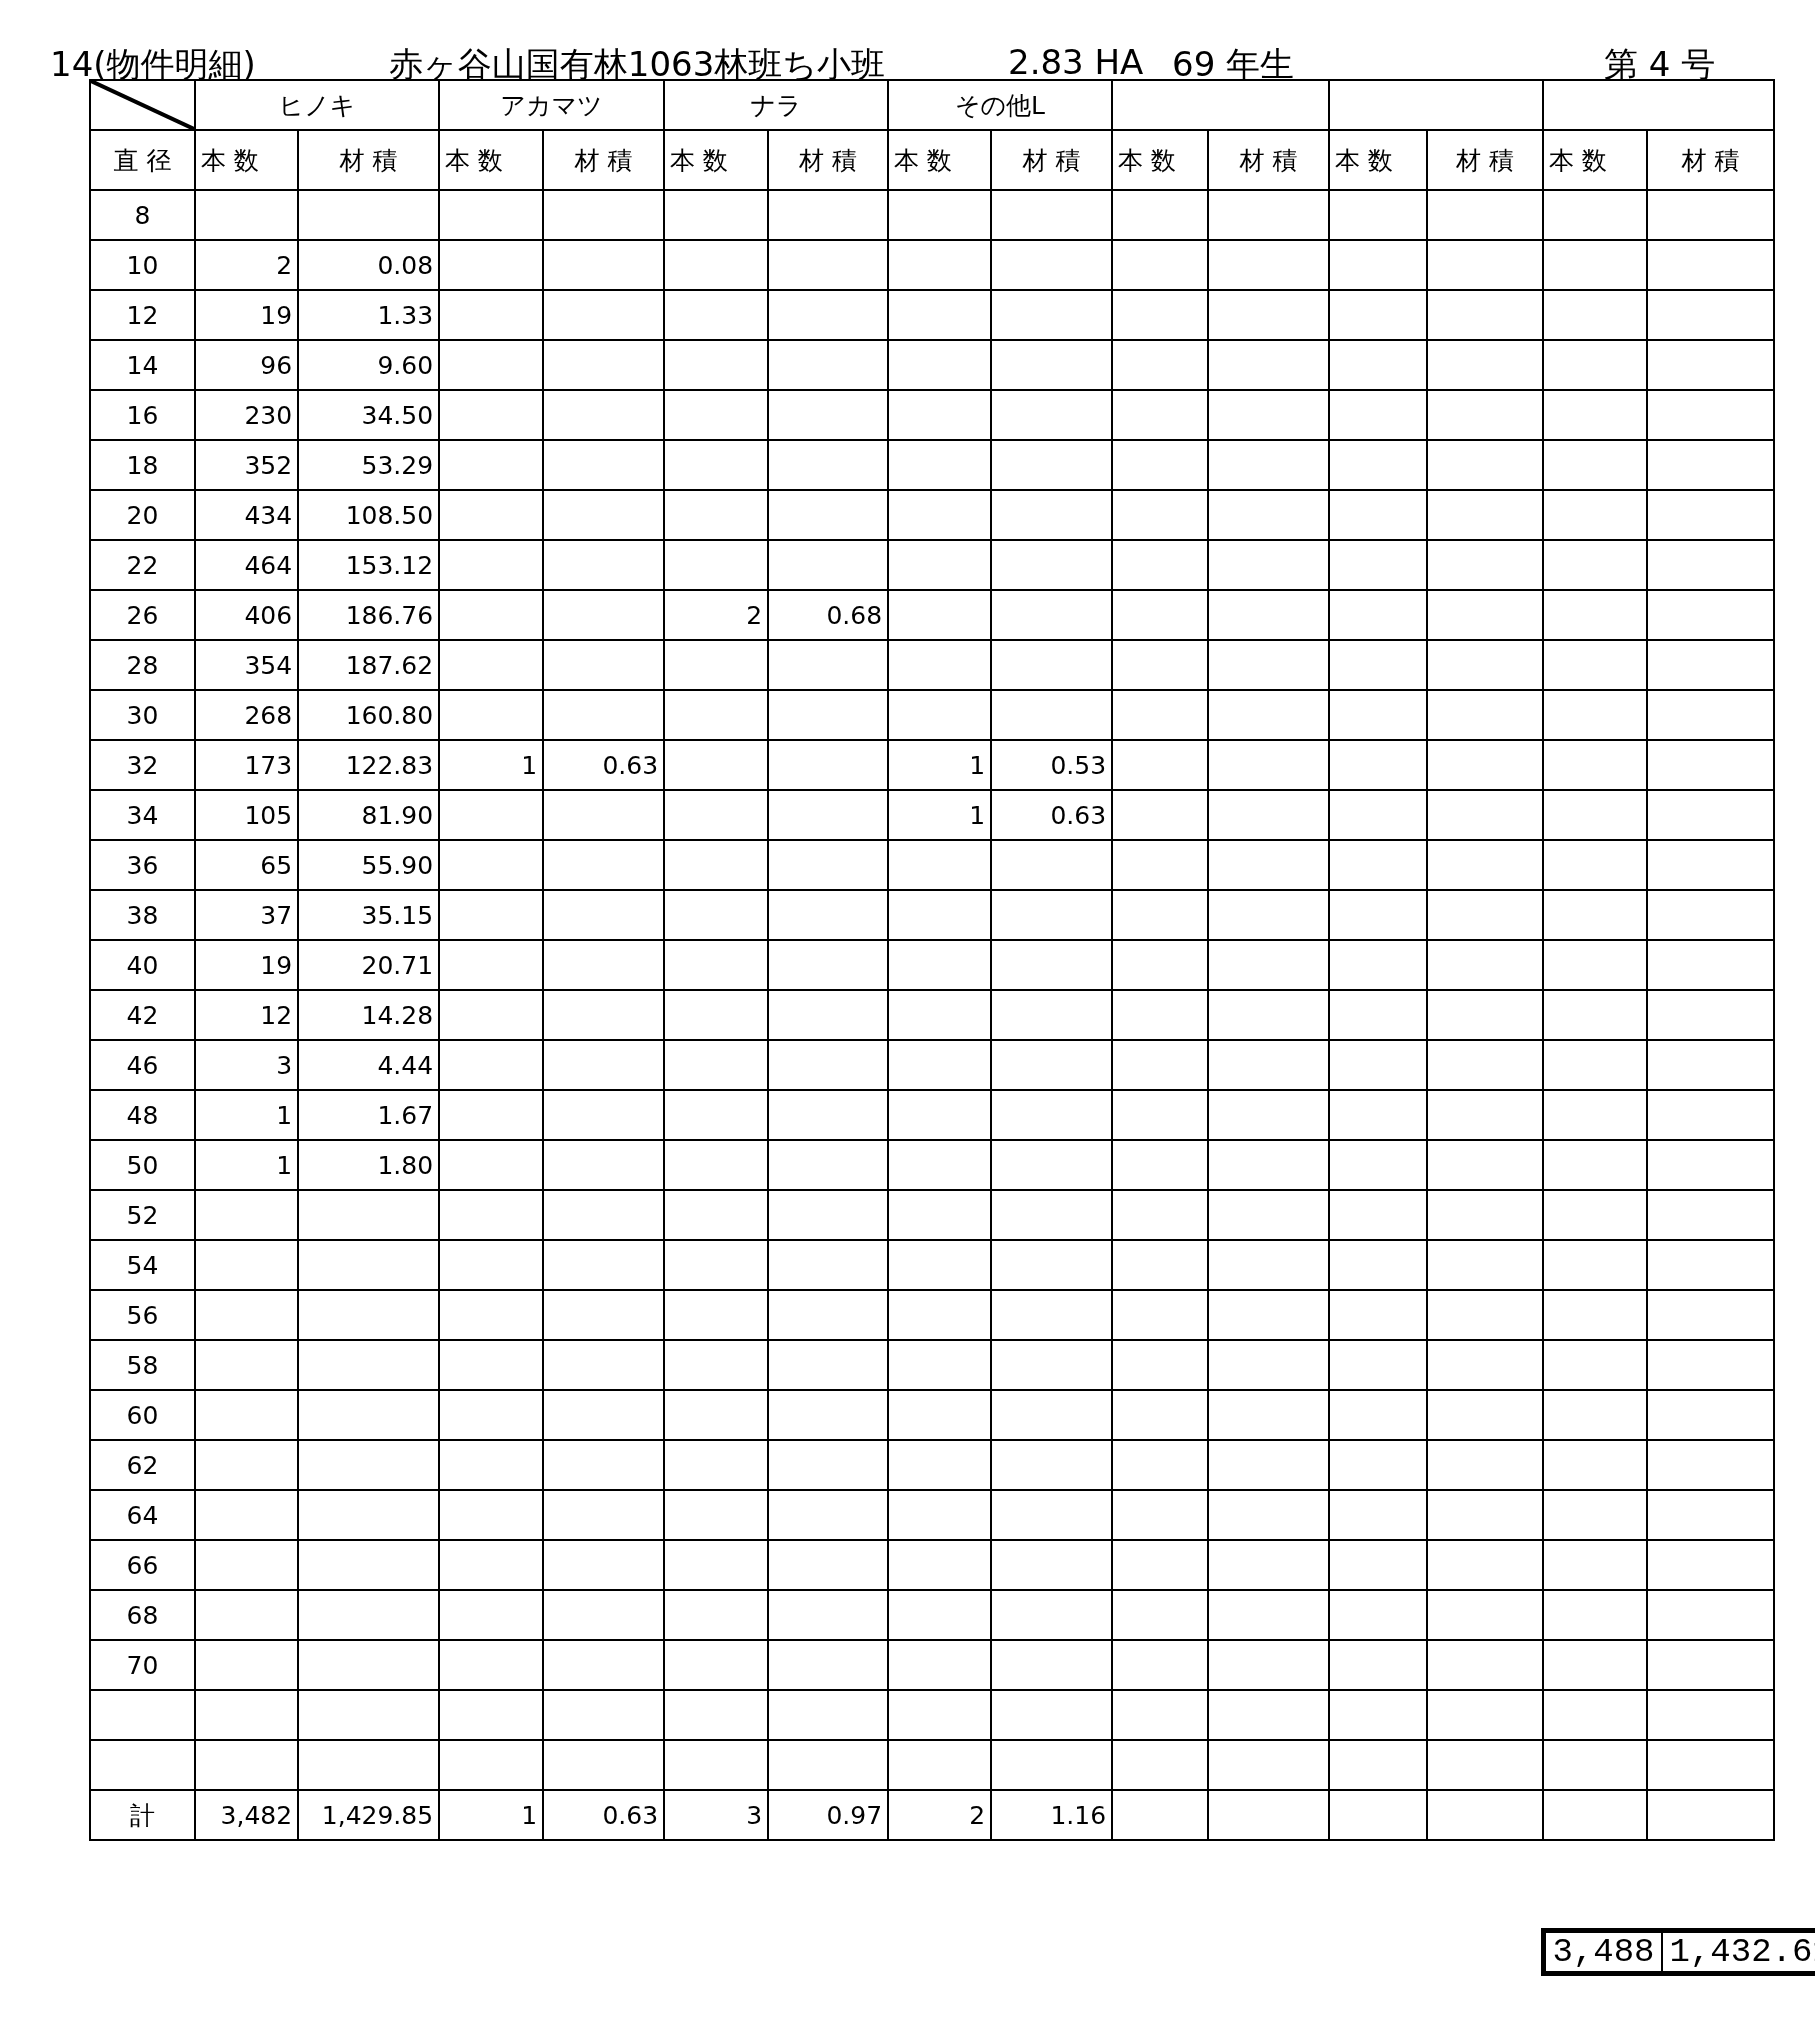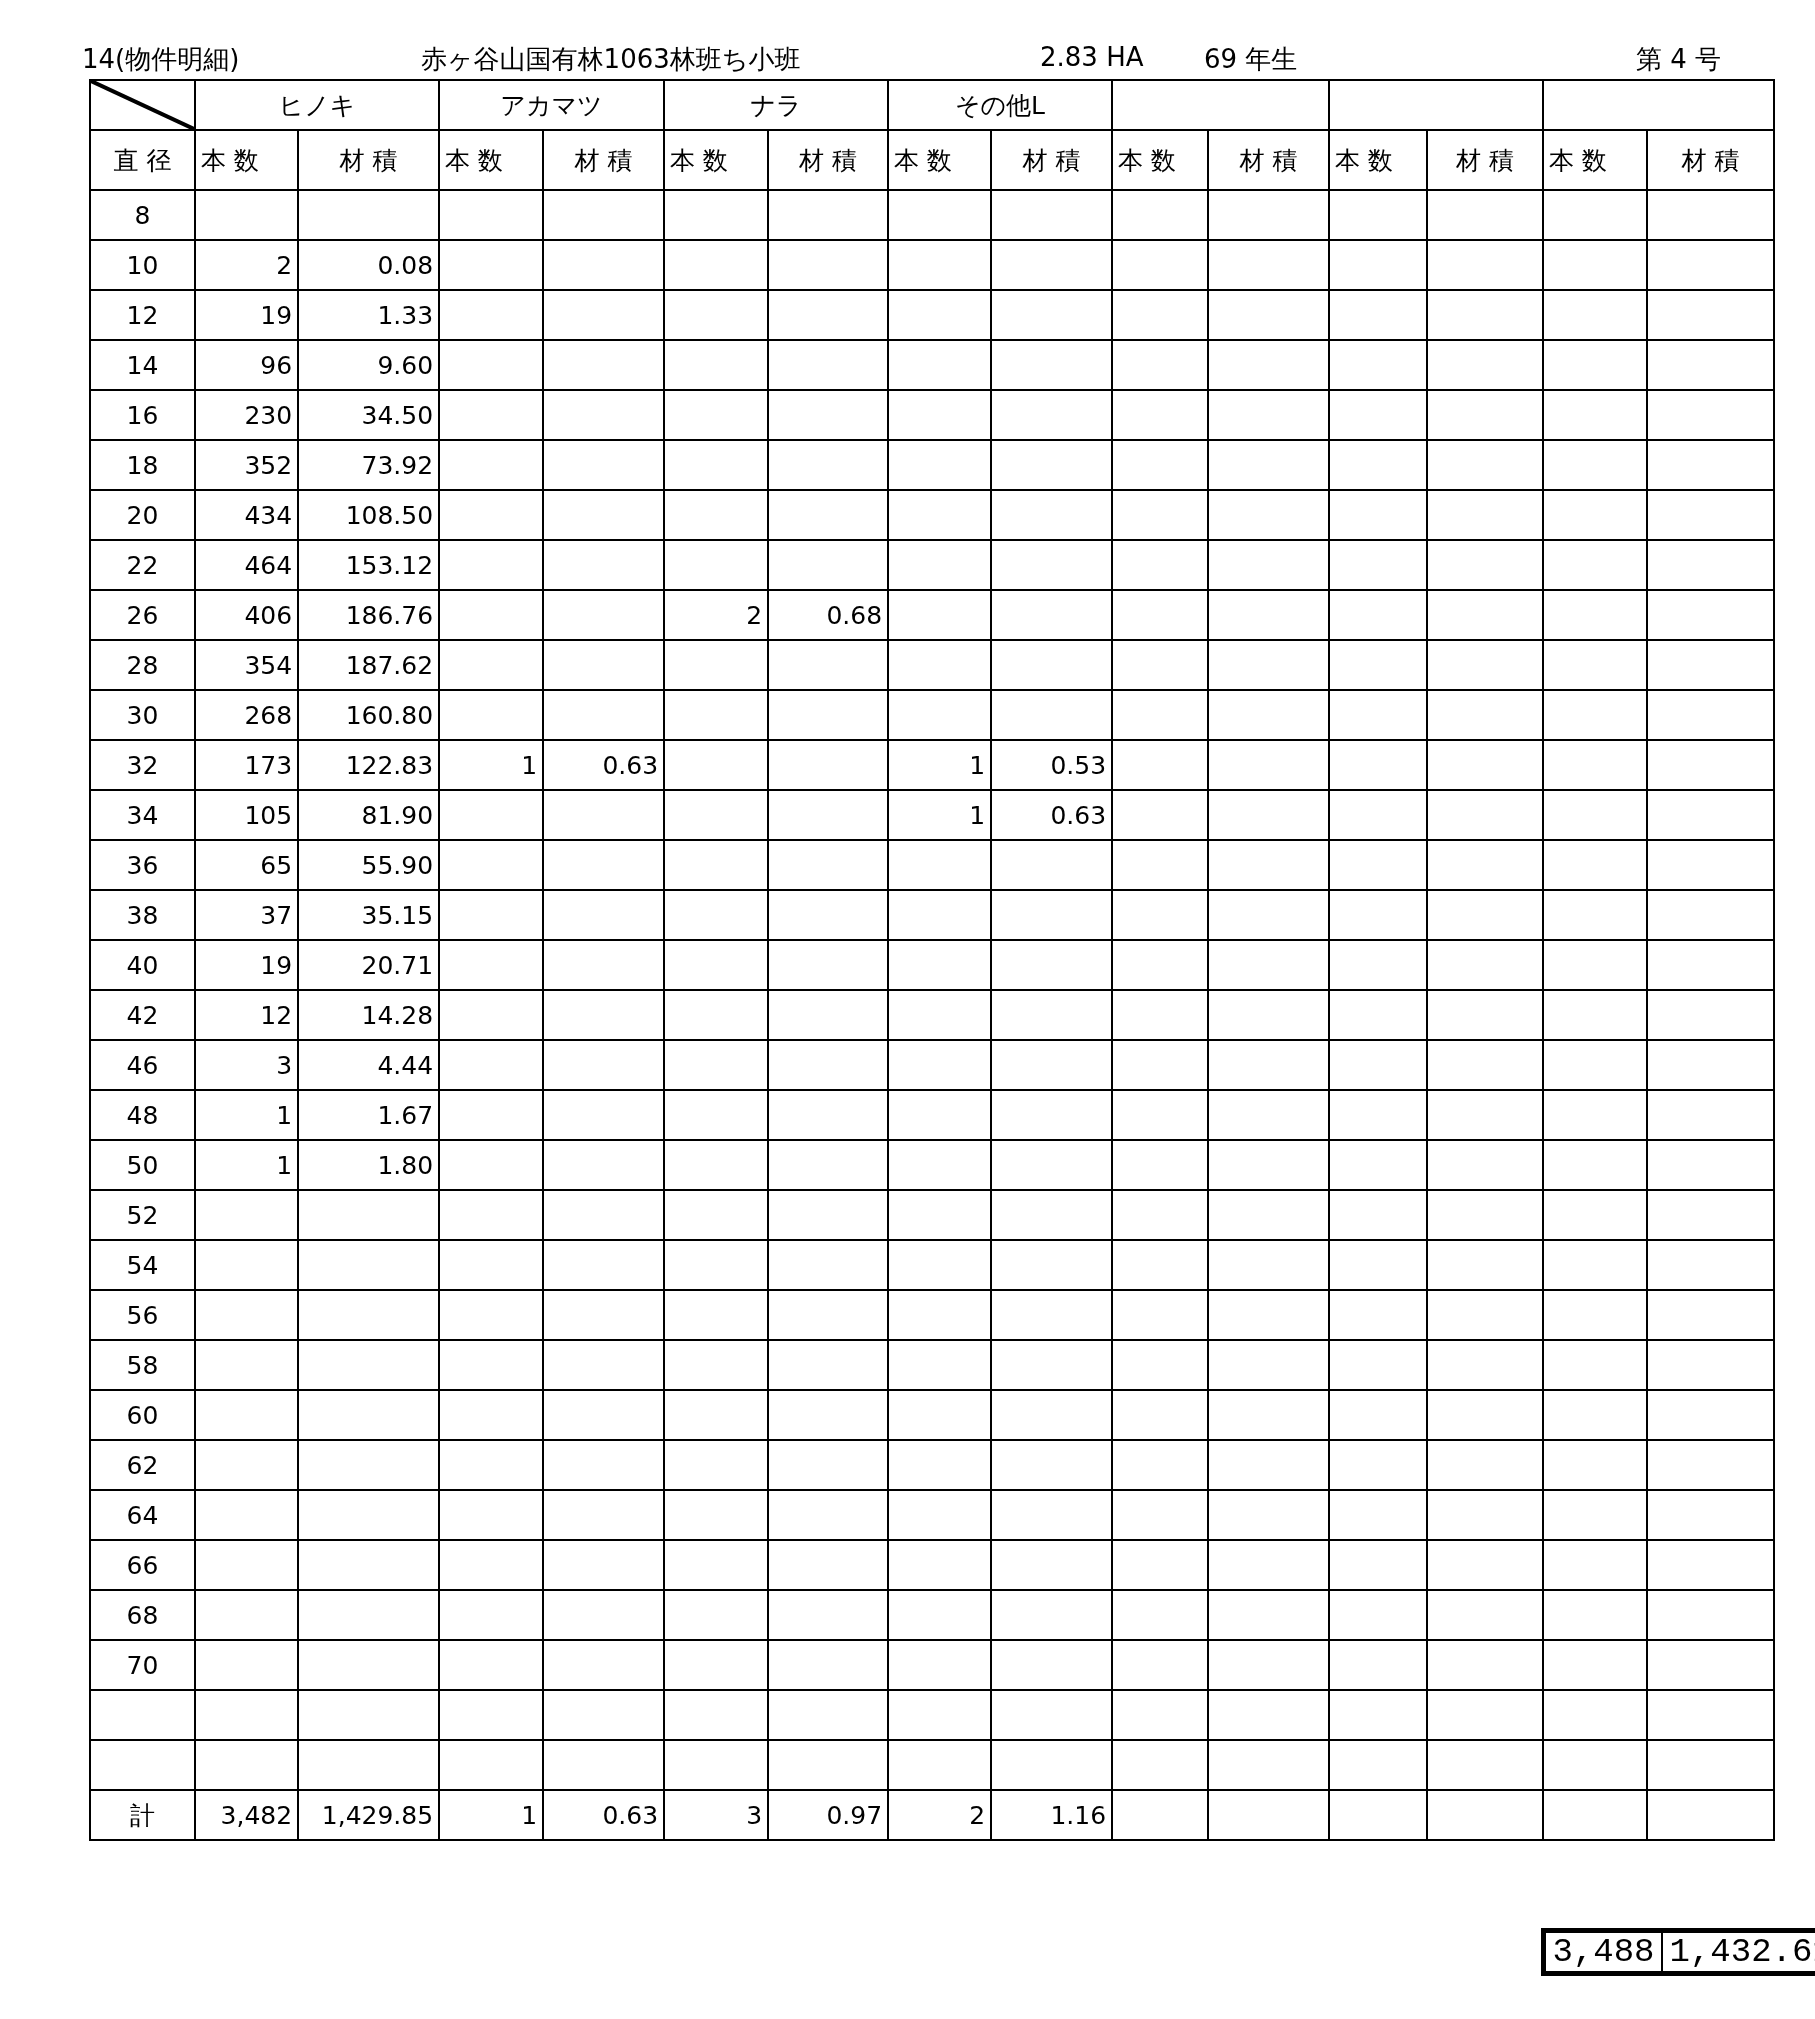--- a/index.html
+++ b/index.html
@@ -1,18 +1,18 @@
 <!DOCTYPE html>
 <html style="font-size:13px"><head>
 <meta charset="utf-8">
 <style>
   html, body { margin:0; padding:0; background:#ffffff; }
   body { width:1816px; height:2019px; position:relative; overflow:hidden;
          font-family:"DejaVu Sans", "Liberation Sans", sans-serif; color:#000; }
-  .hdr { position:absolute; top:42px; font-size:26px; white-space:nowrap; letter-spacing:0px;margin-left:32px; }
+  .hdr { position:absolute; top:42px; font-size:34px; white-space:nowrap; letter-spacing:0px; }
   table.sheet { position:absolute; left:89px; top:79px; border-collapse:collapse; table-layout:fixed; }
   table.sheet td { border:2.4px solid #000; padding:0 4.9px; height:45px; font-size:25px; box-sizing:border-box; white-space:nowrap; overflow:hidden; }
   table.sheet tr.h1 td { height:50px; text-align:center;margin-left:29px; }
   table.sheet tr.h2 td { height:60px; text-align:center; }
   table.sheet tr.r td { height:50px; }
   td.dia { text-align:center; }
   td.num { text-align:right; padding-right:4.9px; }
   td.corner { position:relative; padding:0; }
   td.corner svg { position:absolute; left:0; top:0; width:100%; height:100%; }
   table.grand { position:absolute; left:1541px; top:1928px; border-collapse:collapse; table-layout:fixed; border:5.7px solid #000; }
@@ -158,21 +158,21 @@
         <td class="num"></td>
         <td class="num"></td>
         <td class="num"></td>
         <td class="num"></td>
         <td class="num"></td>
         <td class="num"></td>
       </tr>
       <tr class="r">
         <td class="dia">18</td>
         <td class="num">352</td>
-        <td class="num">73.92</td>
+        <td class="num">53.29</td>
         <td class="num"></td>
         <td class="num"></td>
         <td class="num"></td>
         <td class="num"></td>
         <td class="num"></td>
         <td class="num"></td>
         <td class="num"></td>
         <td class="num"></td>
         <td class="num"></td>
         <td class="num"></td>

